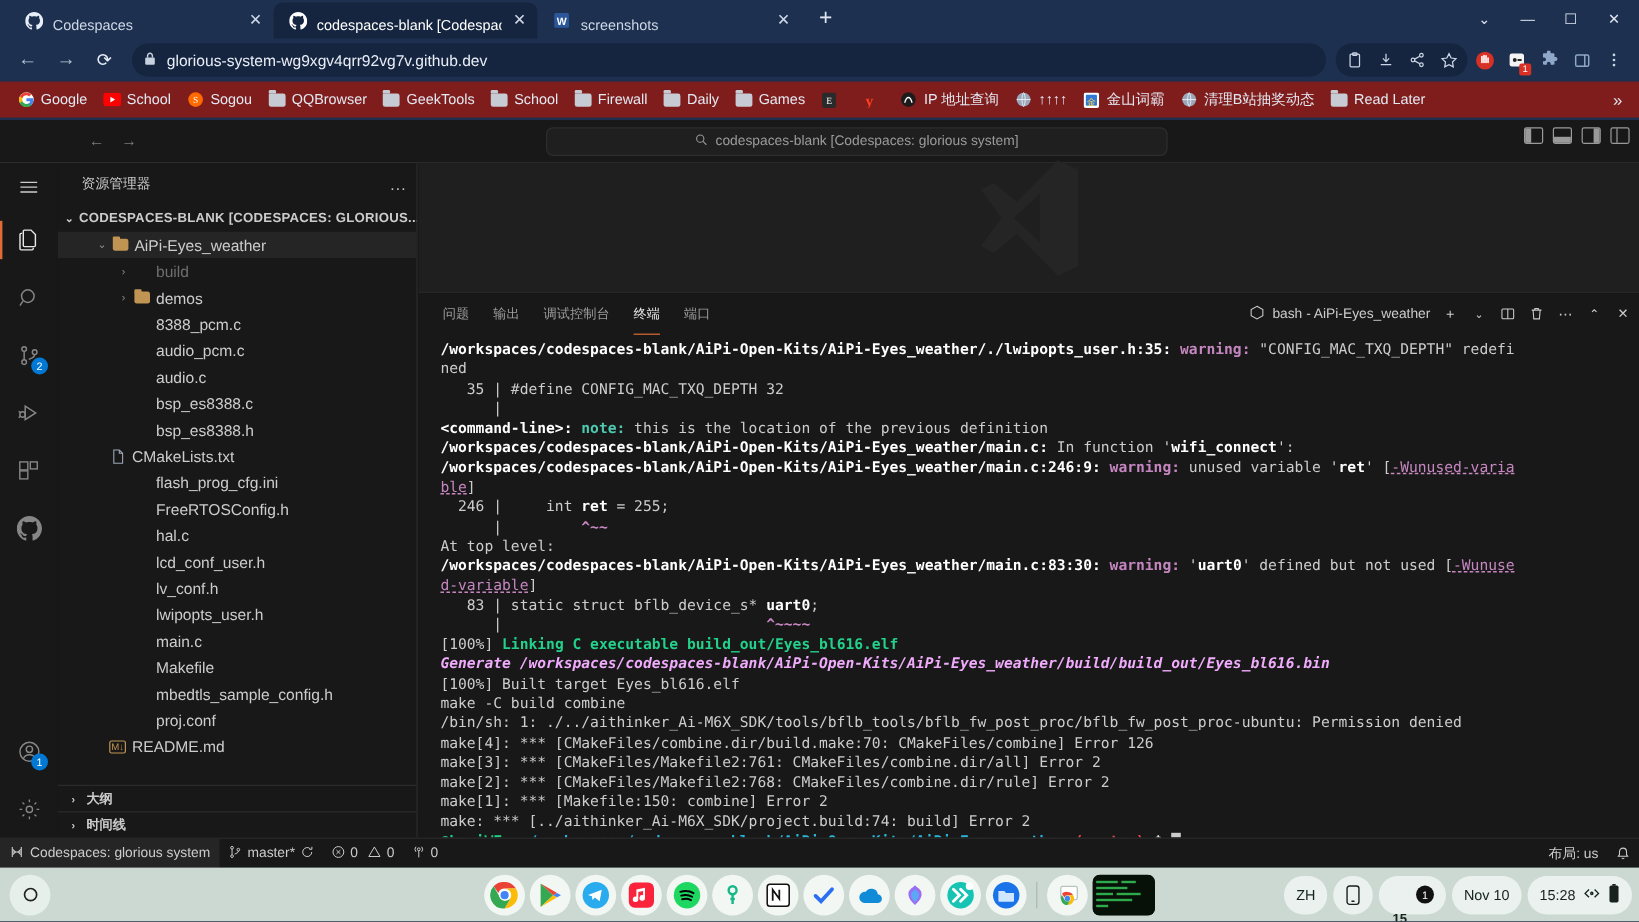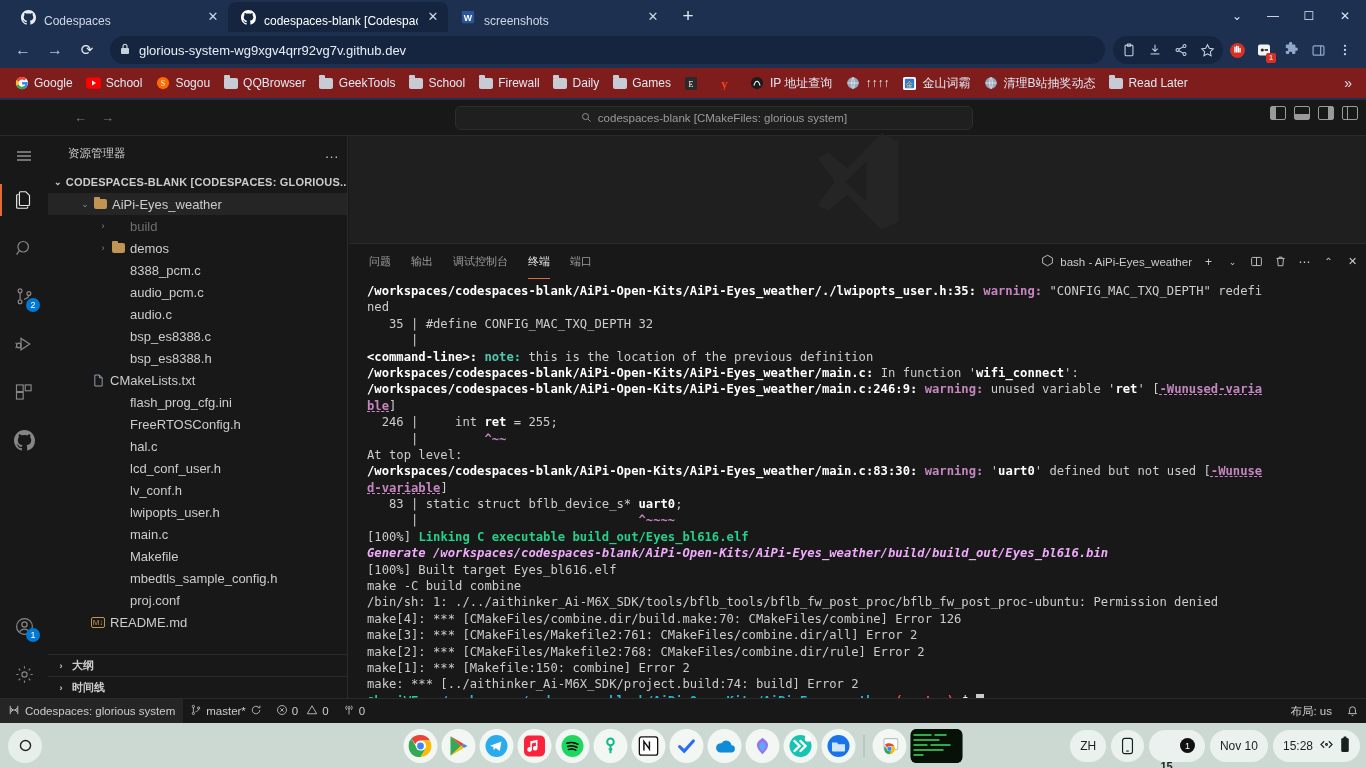--- a/index.html
+++ b/index.html
@@ -110,21 +110,21 @@
     font-family:"DejaVu Sans Mono", monospace; font-size:12.2px; line-height:16.4px;
     color:#cccccc; padding:4px 0 0 18px; overflow:hidden; white-space:pre;
   }
   .term .ln { height:16.4px; }
   .c-warn { color:#c586c0; font-weight:bold; }
   .c-note { color:#4ec9b0; font-weight:bold; }
   .c-path { color:#ffffff; font-weight:bold; }
   .c-bold { color:#ffffff; font-weight:bold; }
   .c-green { color:#23d18b; font-weight:bold; }
   .c-blue  { color:#f0abfc; font-weight:bold;font-style:italic; }
-  .c-mag-u { color:#c586c0; font-weight:bold; text-decoration:underline; text-decoration-style:dashed; }
+  .c-mag-u { color:#c586c0; font-weight:normal; text-decoration:underline; text-decoration-style:dashed; }
   .c-caret { color:#c586c0; font-weight:bold; }
   .c-pgreen{ color:#23d18b; font-weight:bold; }
   .c-pred  { color:#f14c4c; font-weight:bold; }
   .c-pcyan { color:#29b8db; font-weight:bold; }
   .cursor { display:inline-block; width:8px; height:14px; background:#cccccc; vertical-align:-3px; }
 
   .statusbar {
     position:absolute; left:0; bottom:0; width:1366px; height:25px; background:#181818;
     display:flex; align-items:center; font-size:11.5px; color:#cccccc; border-top:1px solid #2b2b2b;
   }
@@ -408,21 +408,21 @@
       <span>←</span>
       <span>→</span>
     </div>
     <div class="vs-quick">
       <span>
         <svg width="11" height="11" viewBox="0 0 16 16" fill="none" stroke="#9b9b9b" stroke-width="1.3">
             <circle cx="6.6" cy="6.6" r="4.4"></circle>
             <path d="M10 10l4 4"></path>
           </svg>
       </span>
-      <span>codespaces-blank [CMakeFiles: glorious system]</span>
+      <span>codespaces-blank [Codespaces: glorious system]</span>
     </div>
     <div class="vs-layout">
       <span class="ly l"></span>
       <span class="ly b"></span>
       <span class="ly r"></span>
       <span class="ly g"></span>
     </div>
   </div>
 
   <div class="vs-body">

